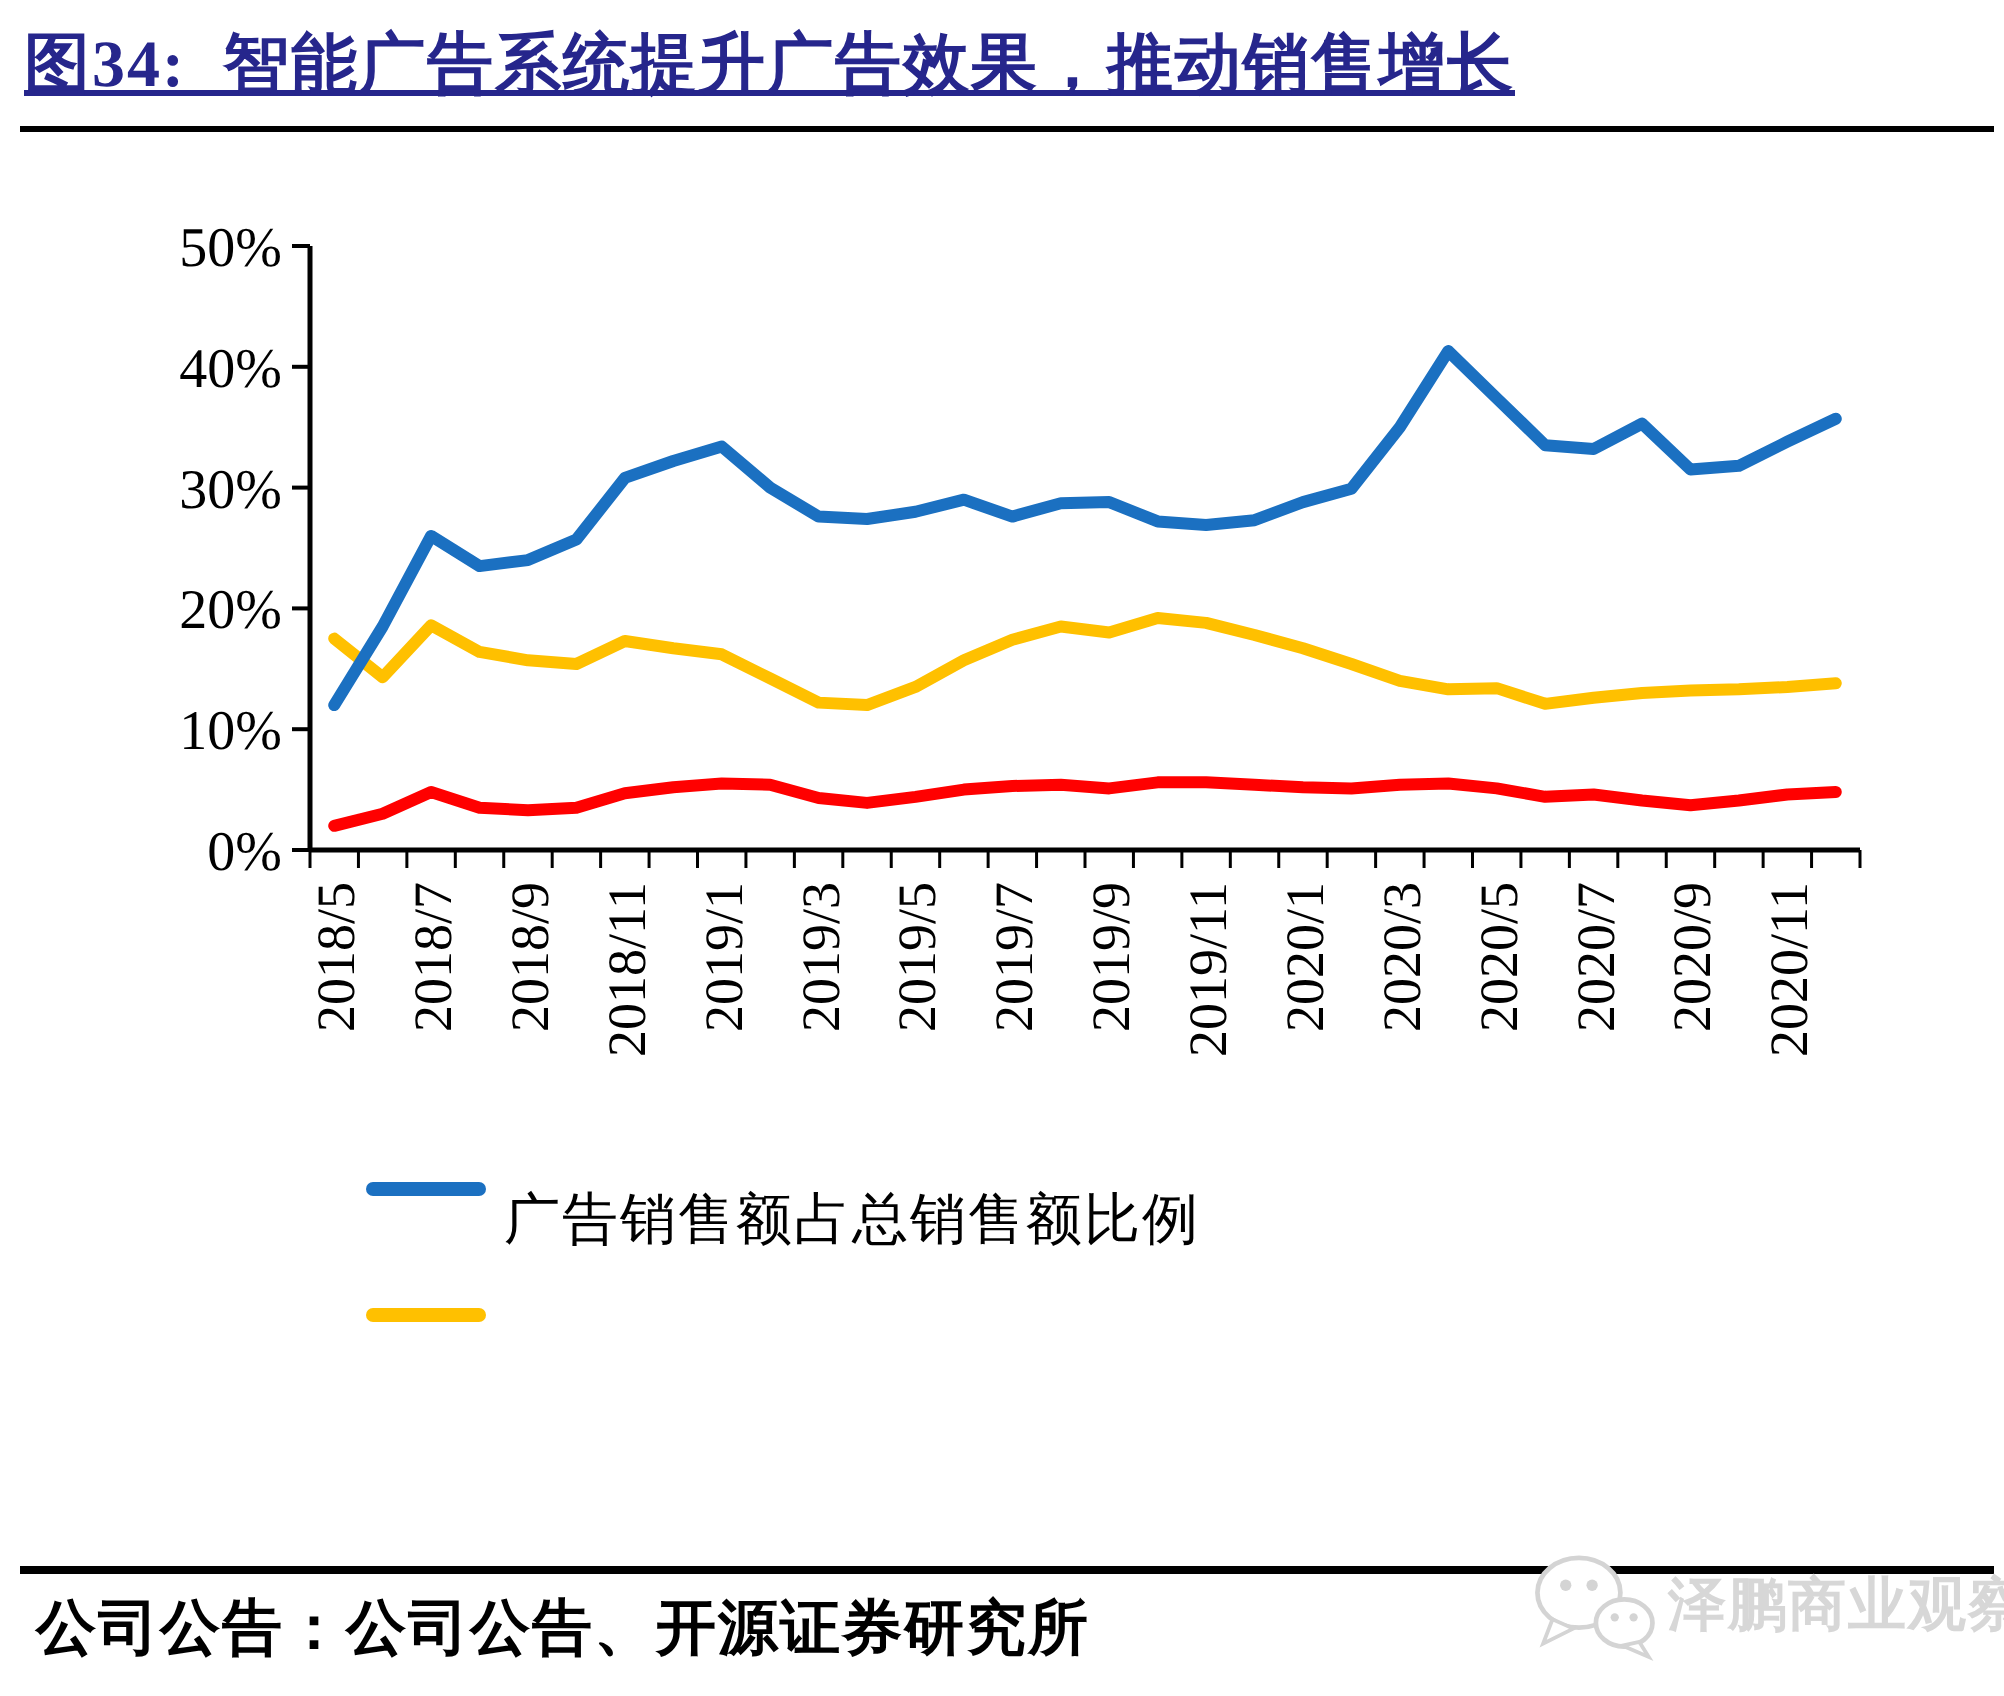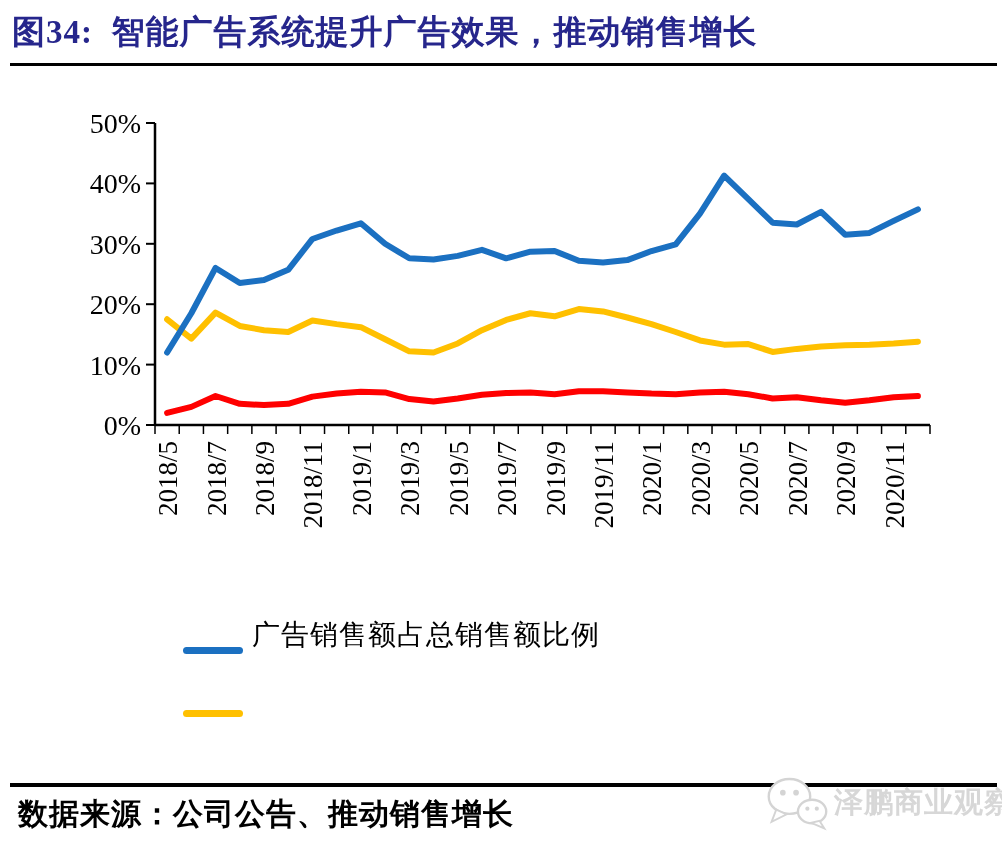--- a/index.html
+++ b/index.html
@@ -4,36 +4,36 @@
 <style>
   html,body{margin:0;padding:0;background:#ffffff;}
   .page{position:relative;width:1002px;height:848px;background:#ffffff;overflow:hidden;
         font-family:"Liberation Serif","DejaVu Serif",serif;}
   .title{position:absolute;left:12px;top:10px;font-size:33px;font-weight:bold;
          letter-spacing:1px;white-space:pre;color:#26268C;}
   .title-rule{position:absolute;left:10px;top:63px;width:987px;height:3px;background:#000;}
   .chart{position:absolute;left:0;top:0;width:1002px;height:580px;}
   .chart text{font-family:"Liberation Serif","DejaVu Serif",serif;fill:#000;}
   .legend{position:absolute;left:183px;top:591px;}
-  .legend-row{display:flex;align-items:flex-end;height:63px;}
+  .legend-row{display:flex;align-items:flex-start;height:63px;}
   .legend-swatch{width:60px;height:7px;border-radius:3.5px;margin-right:9px;flex:0 0 auto;}
   .legend-label{font-size:28px;color:#000;letter-spacing:1px;}
   .source-rule{position:absolute;left:10px;top:783px;width:987px;height:4px;background:#000;}
   .source{position:absolute;left:18px;top:794px;font-size:30px;font-weight:bold;color:#000;
           letter-spacing:1px;}
   .watermark{position:absolute;left:764px;top:774px;display:flex;align-items:center;}
   .wm-text{font-size:29px;font-weight:bold;color:#d7d7d7;letter-spacing:1px;
            text-shadow:1px 1px 0 #ffffff;margin-left:4px;white-space:nowrap;}
 </style>
 </head>
 <body>
 
 <div class="page">
 
-  <div class="title" style="color: rgb(38, 38, 140);">图34:  智能广告系统提升广告效果，推动销售增长</div>
+  <div class="title" style="color: rgb(38, 38, 140); text-decoration: underline;">图34:  智能广告系统提升广告效果，推动销售增长</div>
   <div class="title-rule"></div>
 
   <svg class="chart" viewBox="0 0 1002 580" width="1002" height="580">
       <line x1="155" y1="123" x2="155" y2="425" stroke="#000000" stroke-width="2.5"></line>
       <line x1="155" y1="425" x2="930" y2="425" stroke="#000000" stroke-width="2.5"></line>
       <line x1="146" y1="425" x2="155" y2="425" stroke="#000000" stroke-width="2"></line>
       <text x="141" y="435" text-anchor="end" font-size="28">0%</text>
       <line x1="146" y1="364.6" x2="155" y2="364.6" stroke="#000000" stroke-width="2"></line>
       <text x="141" y="374.6" text-anchor="end" font-size="28">10%</text>
       <line x1="146" y1="304.2" x2="155" y2="304.2" stroke="#000000" stroke-width="2"></line>
@@ -102,21 +102,21 @@
       <div class="legend-row">
         <span class="legend-swatch" style="background: rgb(27, 112, 193);"></span>
         <span class="legend-label">广告销售额占总销售额比例</span>
       </div>
       <div class="legend-row">
         <span class="legend-swatch" style="background: rgb(255, 192, 0);"></span>
       </div>
     </div>
 
   <div class="source-rule"></div>
-  <div class="source">数据来源：公司公告、推动销售增长</div>
+  <div class="source">公司公告：公司公告、开源证券研究所</div>
 
   <div class="watermark">
     <svg width="66" height="58" viewBox="0 0 70 60">
       <ellipse cx="27" cy="23" rx="22" ry="18.5" fill="#ffffff" stroke="#d4d4d4" stroke-width="2.5"></ellipse>
       <polygon points="13,37 8,50 24,42" fill="#ffffff" stroke="#d4d4d4" stroke-width="2"></polygon>
       <circle cx="20" cy="19" r="3" fill="#d4d4d4"></circle>
       <circle cx="34" cy="19" r="3" fill="#d4d4d4"></circle>
       <ellipse cx="51" cy="39" rx="15" ry="12.5" fill="#ffffff" stroke="#d4d4d4" stroke-width="2.5"></ellipse>
       <polygon points="59,49 64,57 50,51" fill="#ffffff" stroke="#d4d4d4" stroke-width="2"></polygon>
       <circle cx="46" cy="36" r="2.2" fill="#d4d4d4"></circle>

